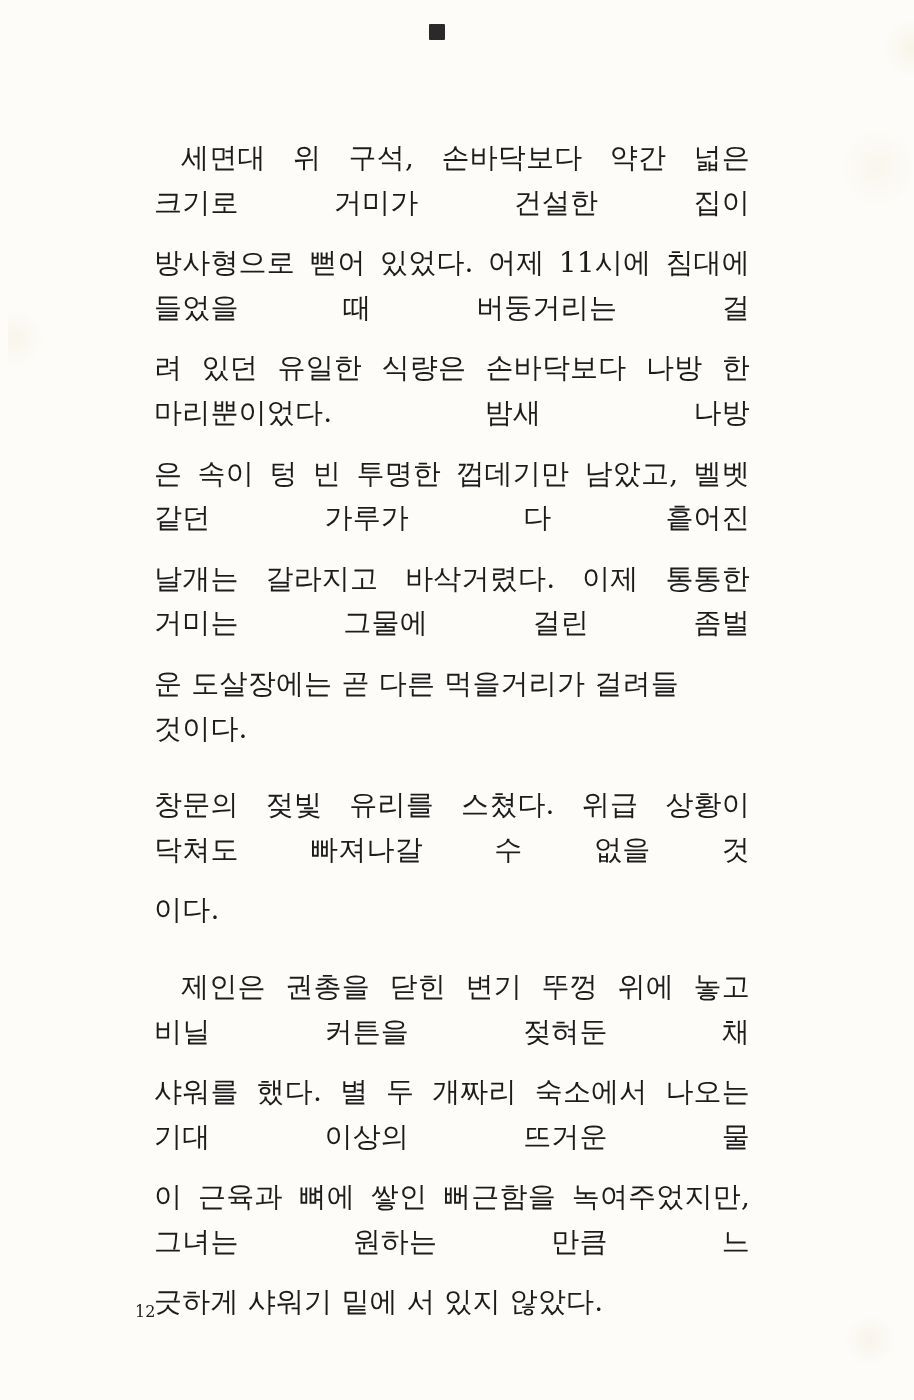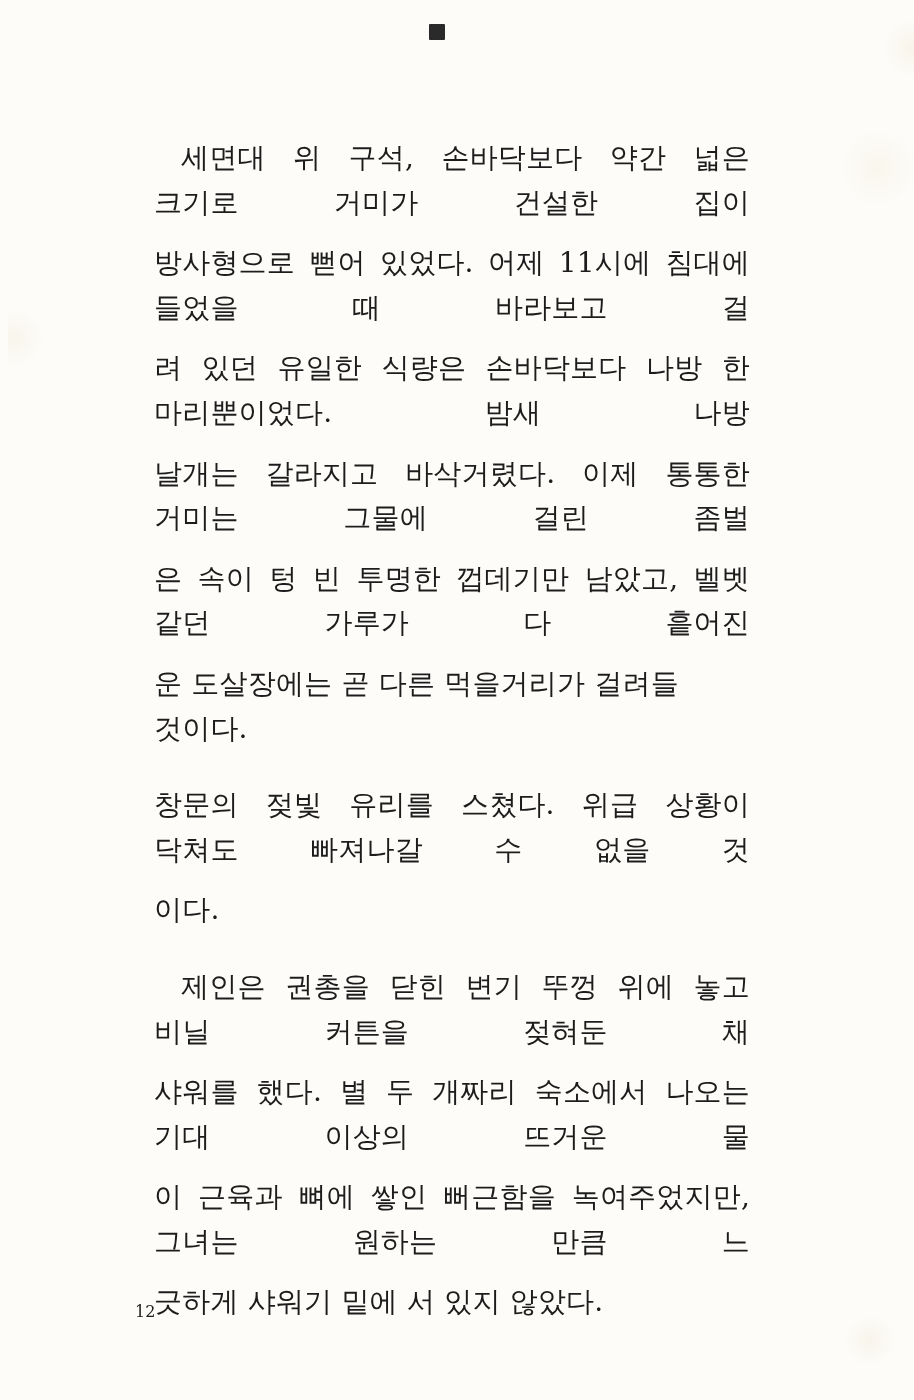--- a/index.html
+++ b/index.html
@@ -64,24 +64,24 @@
   }
 </style>
 </head>
 <body>
 
 <div class="page">
   <div class="speck"></div>
   <main class="text-block" id="text-block">
       <div class="paragraph">
         <div class="line just indent">세면대 위 구석, 손바닥보다 약간 넓은 크기로 거미가 건설한 집이</div>
-        <div class="line just">방사형으로 뻗어 있었다. 어제 11시에 침대에 들었을 때 바라보고 걸</div>
+        <div class="line just">방사형으로 뻗어 있었다. 어제 11시에 침대에 들었을 때 버둥거리는 걸</div>
         <div class="line just">려 있던 유일한 식량은 손바닥보다 나방 한 마리뿐이었다. 밤새 나방</div>
+        <div class="line just">은 속이 텅 빈 투명한 껍데기만 남았고, 벨벳 같던 가루가 다 흩어진</div>
         <div class="line just">날개는 갈라지고 바삭거렸다. 이제 통통한 거미는 그물에 걸린 좀벌</div>
-        <div class="line just">은 속이 텅 빈 투명한 껍데기만 남았고, 벨벳 같던 가루가 다 흩어진</div>
         <div class="line">운 도살장에는 곧 다른 먹을거리가 걸려들 것이다.</div>
       </div>
       <div class="paragraph">
         <div class="line just">창문의 젖빛 유리를 스쳤다. 위급 상황이 닥쳐도 빠져나갈 수 없을 것</div>
         <div class="line">이다.</div>
       </div>
       <div class="paragraph">
         <div class="line just indent">제인은 권총을 닫힌 변기 뚜껑 위에 놓고 비닐 커튼을 젖혀둔 채</div>
         <div class="line just">샤워를 했다. 별 두 개짜리 숙소에서 나오는 기대 이상의 뜨거운 물</div>
         <div class="line just">이 근육과 뼈에 쌓인 뻐근함을 녹여주었지만, 그녀는 원하는 만큼 느</div>

